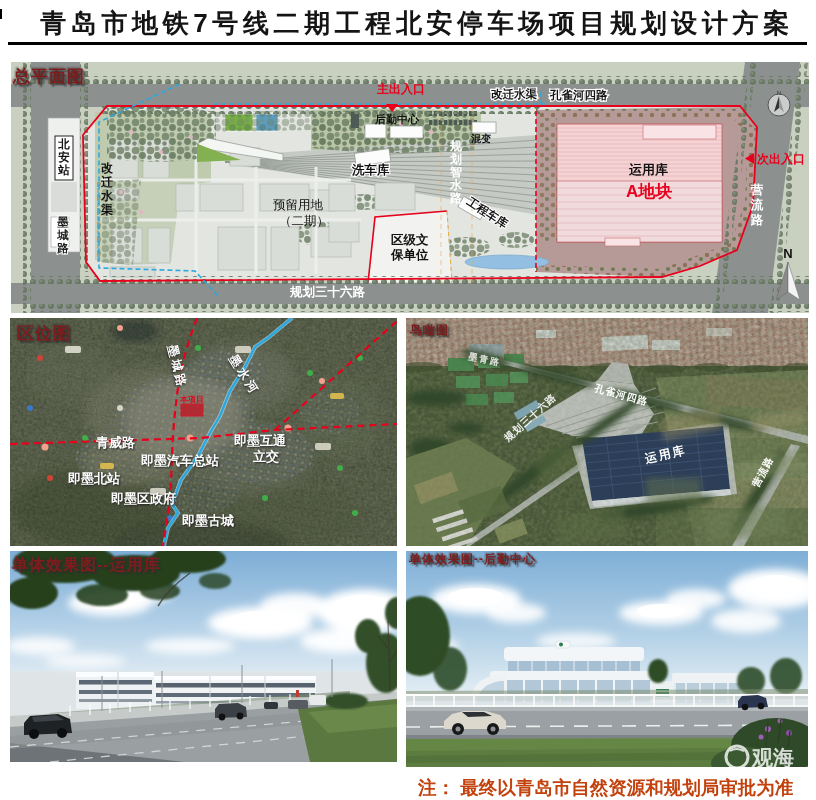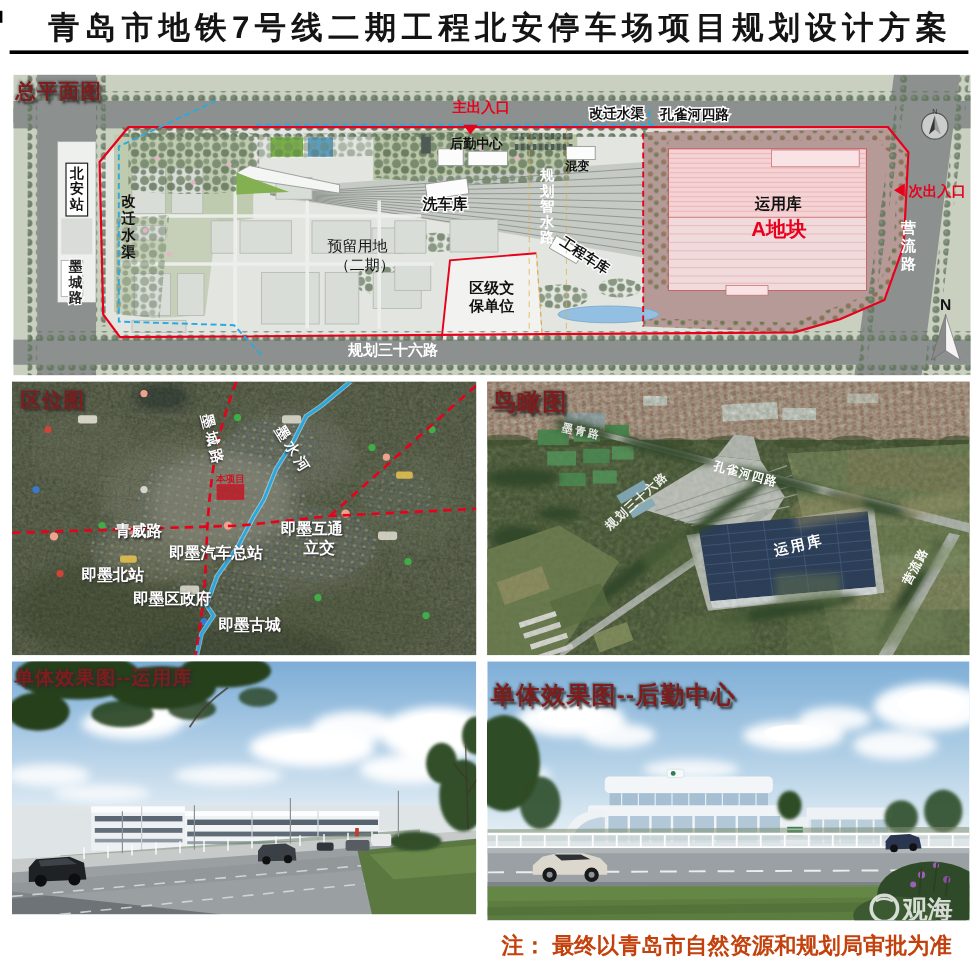--- a/index.html
+++ b/index.html
@@ -535,21 +535,21 @@
 <rect x="118" y="102" width="22" height="7" fill="#88aab4" transform="rotate(-30 129 105)"></rect>
 
 <g font-family="Liberation Sans,sans-serif" font-weight="bold" fill="#fff">
 <text x="188" y="73" font-size="10" transform="rotate(15 188 73)" style="letter-spacing:1px">孔雀河四路</text>
 <text x="102" y="124" font-size="10" transform="rotate(-42 102 124)" style="letter-spacing:1px" opacity=".9">规划三十六路</text>
 <text x="240" y="145" font-size="12" transform="rotate(-13 240 145)" style="letter-spacing:2px">运用库</text>
 <text x="352" y="170" font-size="10" transform="rotate(-62 352 170)" style="letter-spacing:1px">营流路</text>
 <text x="62" y="41" font-size="9" transform="rotate(12 62 41)" opacity=".85" style="letter-spacing:2px">墨青路</text>
 </g>
 </svg>
-<div class="abs plabel" style="left:4px;top:4px;font-size:20px;">鸟瞰图</div>
+<div class="abs plabel" style="left:4px;top:4px;font-size:12px;">鸟瞰图</div>
 </div>
 <div class="abs panel" id="p-bl">
 <svg width="387" height="211" viewBox="0 0 387 211">
 <defs>
 <linearGradient id="sky1" x1="0" y1="0" x2="0" y2="1">
 <stop offset="0" stop-color="#7dadd6"></stop>
           <stop offset=".5" stop-color="#aecde6"></stop>
           <stop offset="1" stop-color="#e6eff5"></stop>
 </linearGradient>
 <filter id="cbl">
@@ -817,16 +817,16 @@
 <path d="M332,150 L336,145 L352,144 L360,147 L362,156 L332,157 Z" fill="#2a3550"></path>
 <circle cx="339" cy="156" r="3.2" fill="#111"></circle>
       <circle cx="355" cy="155" r="3.2" fill="#111"></circle>
 
 <g opacity=".8">
 <circle cx="331" cy="206" r="11" fill="none" stroke="#fff" stroke-width="3"></circle>
 <path d="M324,200 Q330,196 338,200" stroke="#fff" stroke-width="2" fill="none"></path>
 <text x="346" y="214" font-size="21" font-weight="bold" fill="#fff" font-family="Liberation Sans,sans-serif">观海</text>
 </g>
 </svg>
-<div class="abs plabel" style="left:3px;top:15px;font-size:20px;">单体效果图--后勤中心</div>
+<div class="abs plabel" style="left:3px;top:0;font-size:12px;">单体效果图--后勤中心</div>
 </div>
 
 <div class="abs" id="note">注：  最终以青岛市自然资源和规划局审批为准</div>
 
 </body></html>

